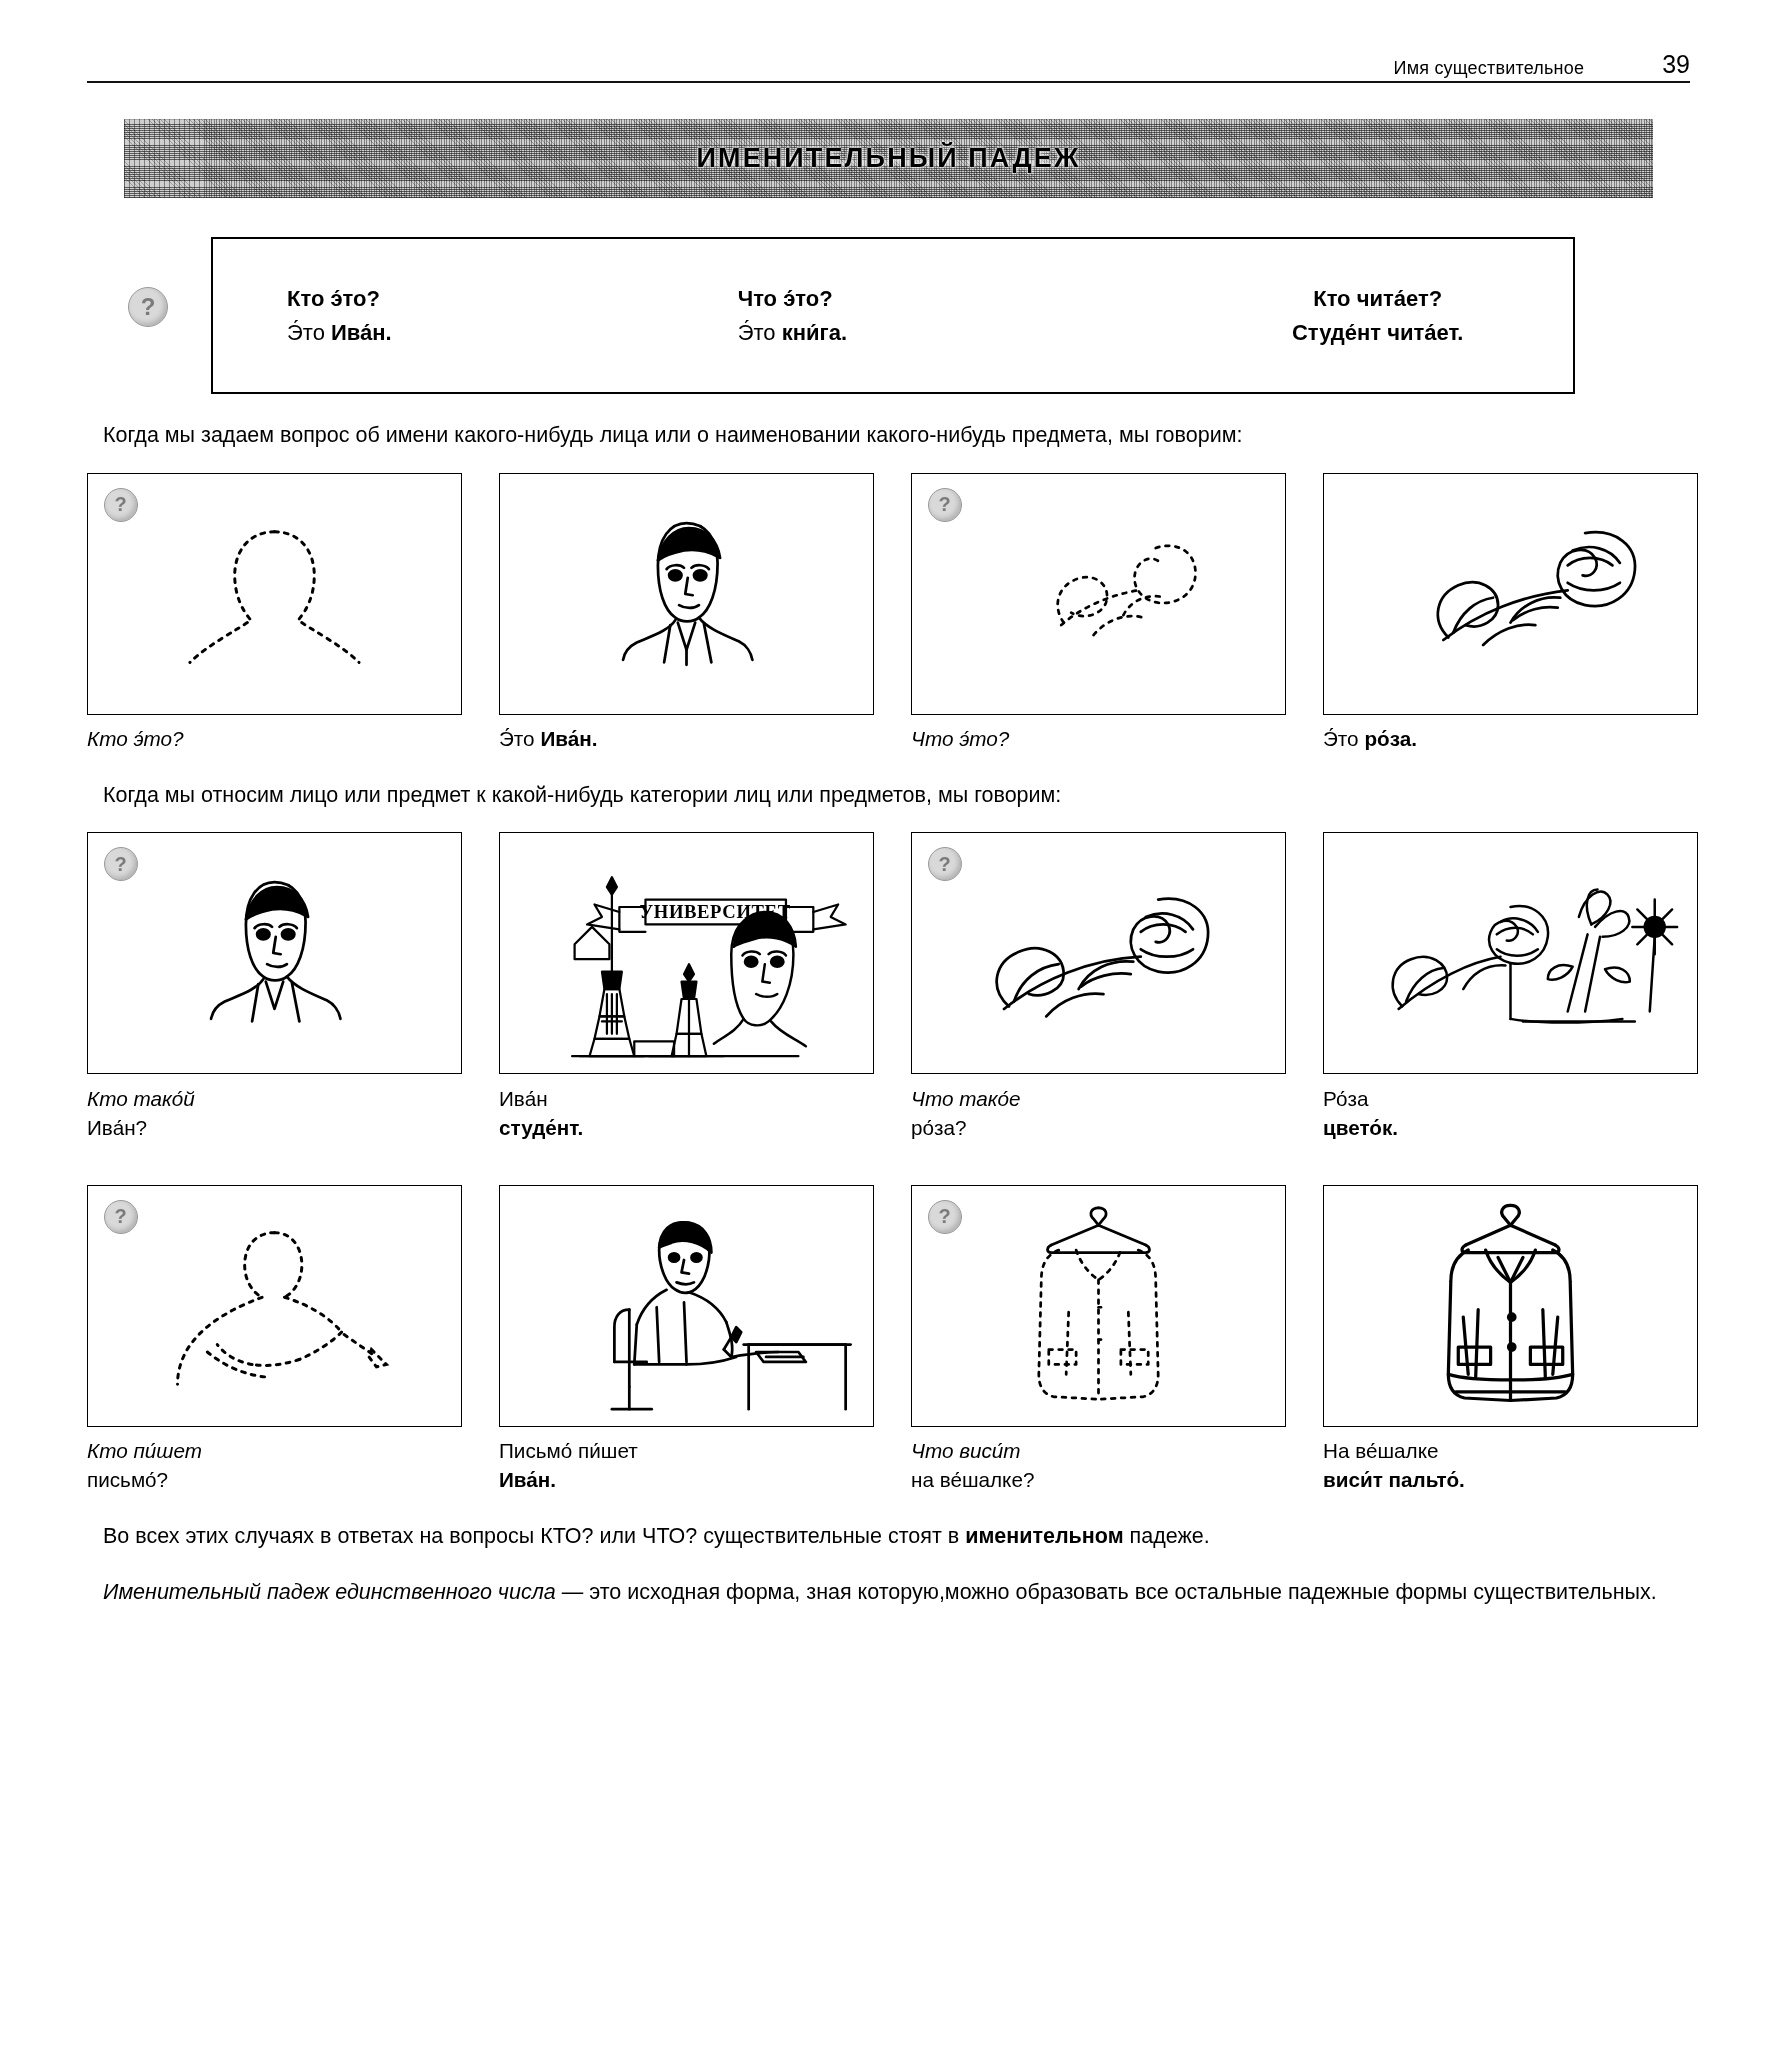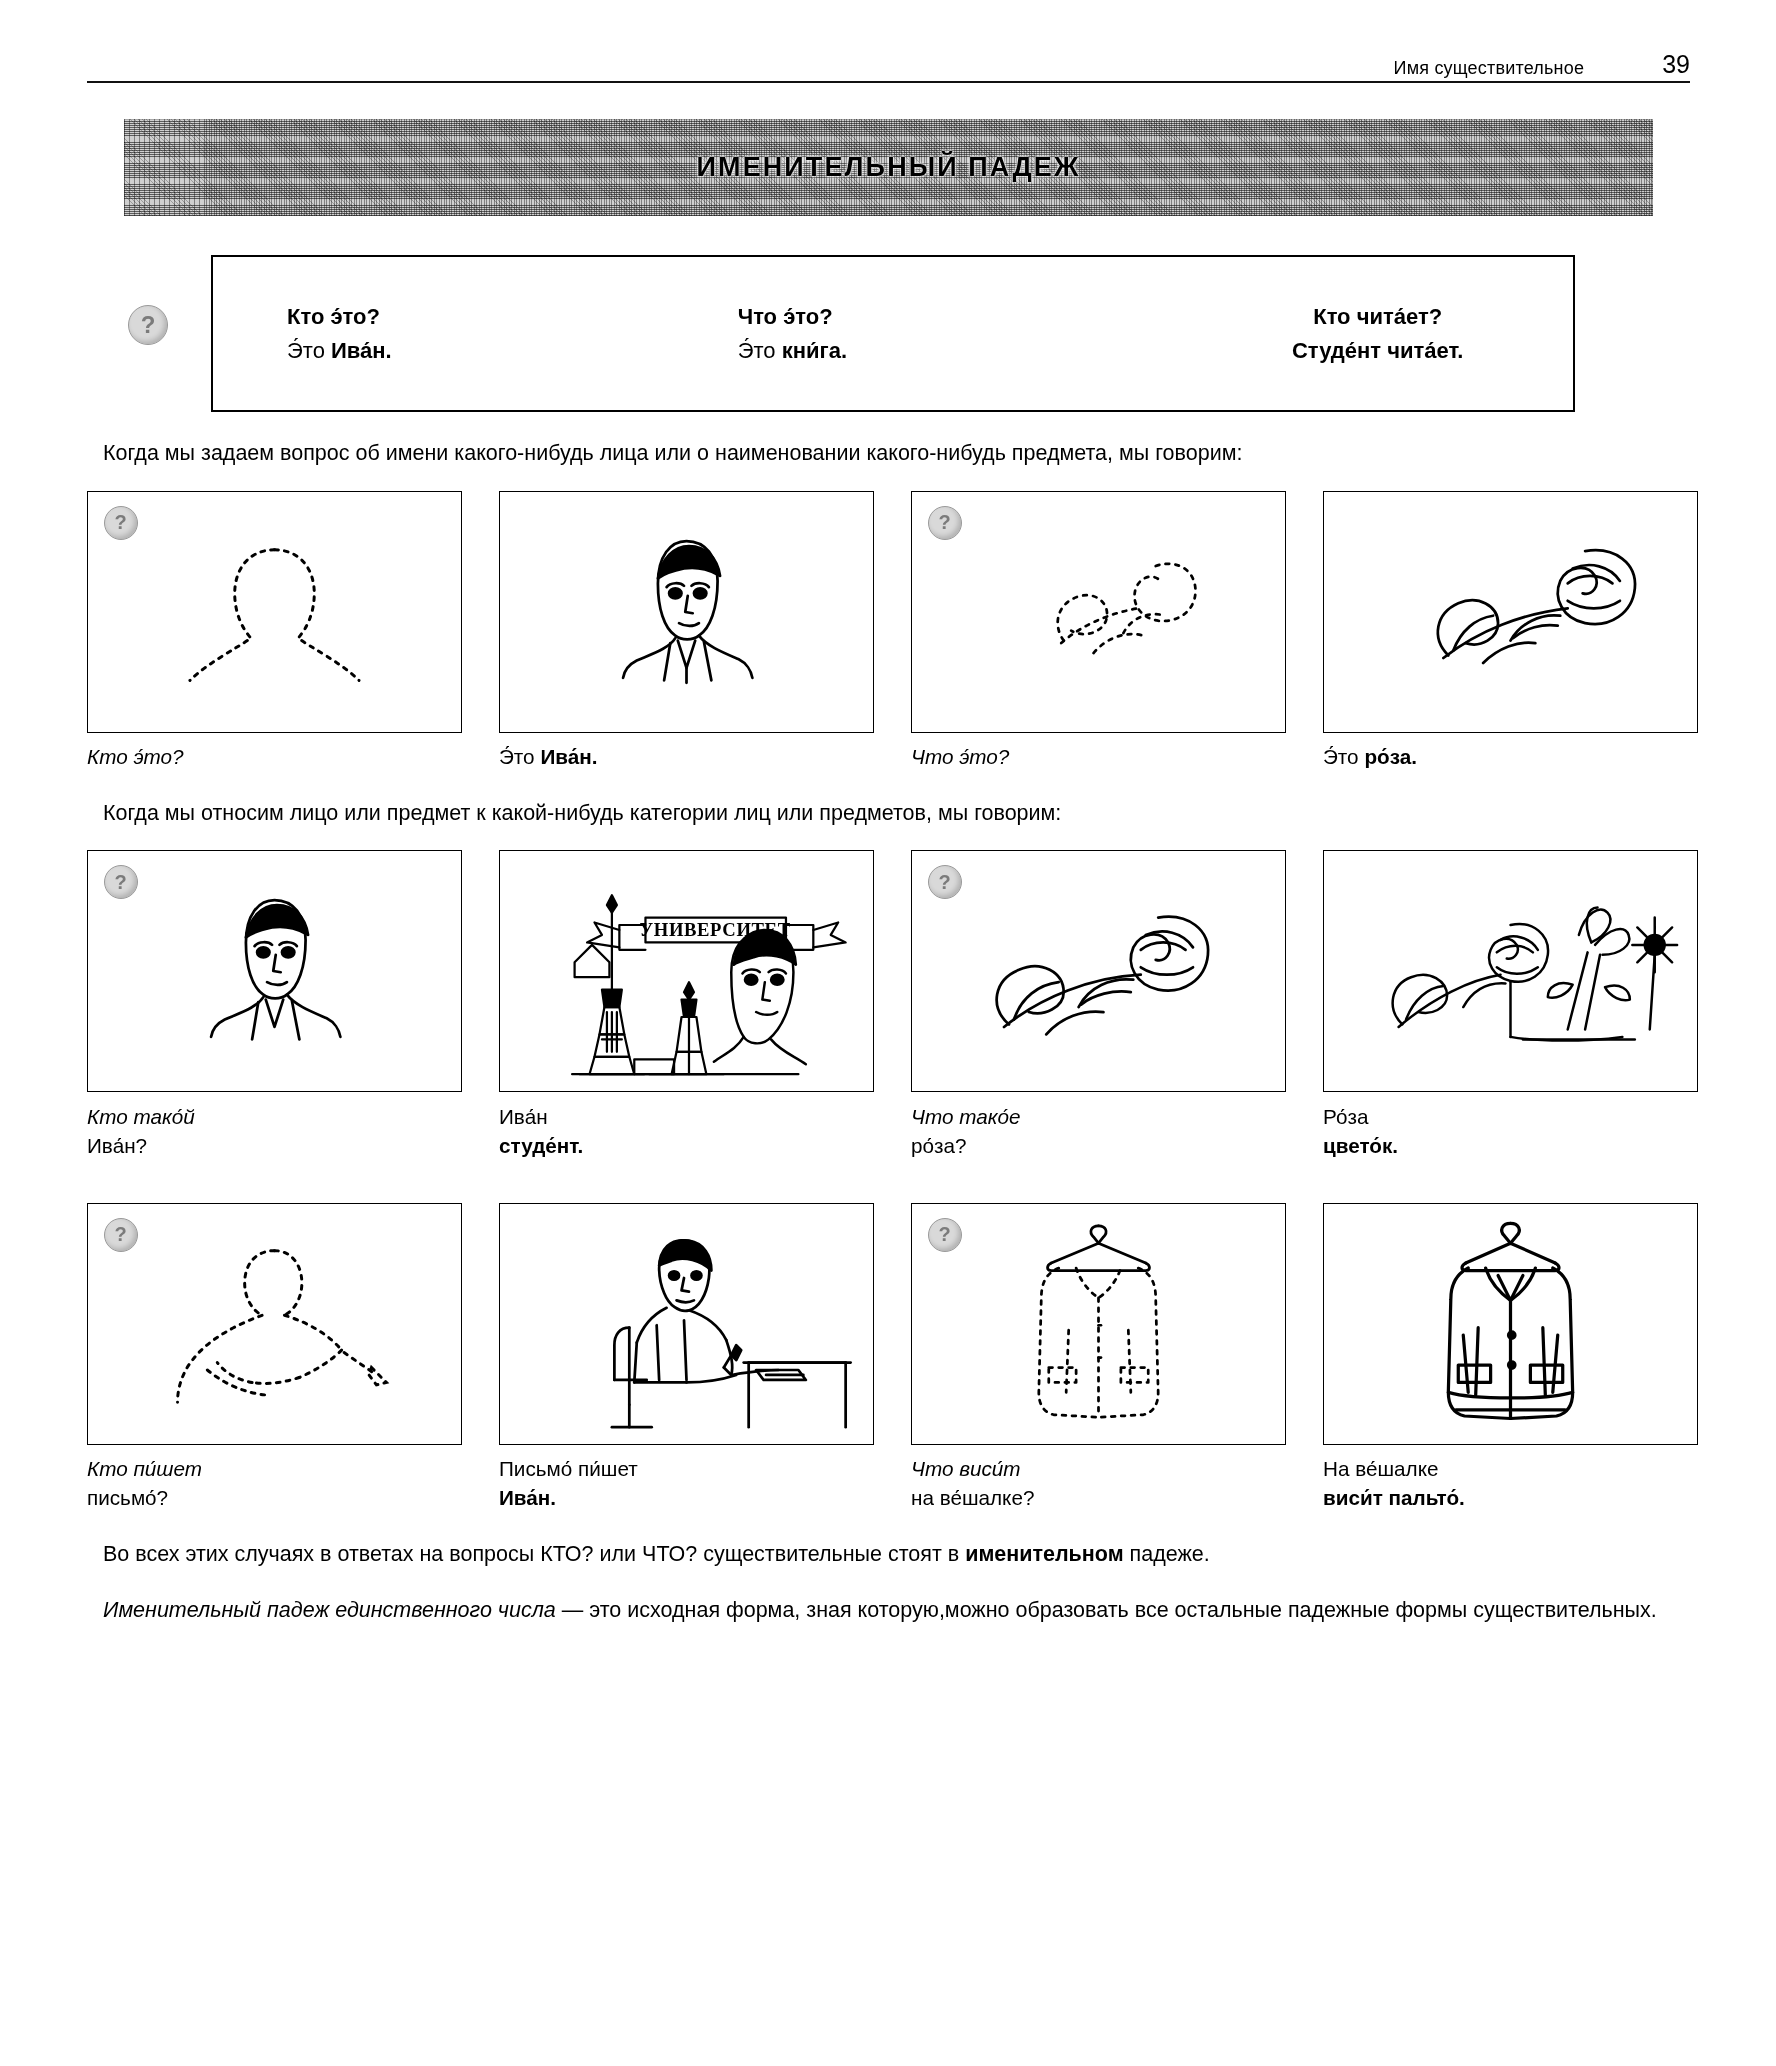--- a/index.html
+++ b/index.html
@@ -16,21 +16,21 @@
   .runhead-inner {
     position:absolute; right:0; top:50px;
     display:flex; align-items:flex-end; gap:78px;
   }
   .runhead-title { font-size:18px; letter-spacing:0.2px; }
   .runhead-page { font-size:25px; }
   .rule { position:absolute; left:0; right:0; top:81px; height:1.7px; background:#111; }
 
   
   .banner {
-    position:relative; margin:36px 0 0 37px; width:1529px; height:97px;
+    position:relative; margin:36px 0 0 37px; width:1529px; height:79px;
     background-color:#cfcfcf;
     background-image:
       repeating-linear-gradient(0deg, rgba(0,0,0,.55) 0 0.8px, rgba(0,0,0,0) 0.8px 2.1px),
       repeating-linear-gradient(90deg, rgba(0,0,0,.38) 0 0.8px, rgba(0,0,0,0) 0.8px 2.5px),
       repeating-linear-gradient(45deg, rgba(0,0,0,.25) 0 0.4px, rgba(0,0,0,0) 0.4px 2.9px);
     display:flex; align-items:center; justify-content:center;
     box-shadow: inset 0 0 0 0.8px rgba(0,0,0,.25);
   }
   .banner-title {
     font-size:27px; font-weight:700; letter-spacing:2.1px;

